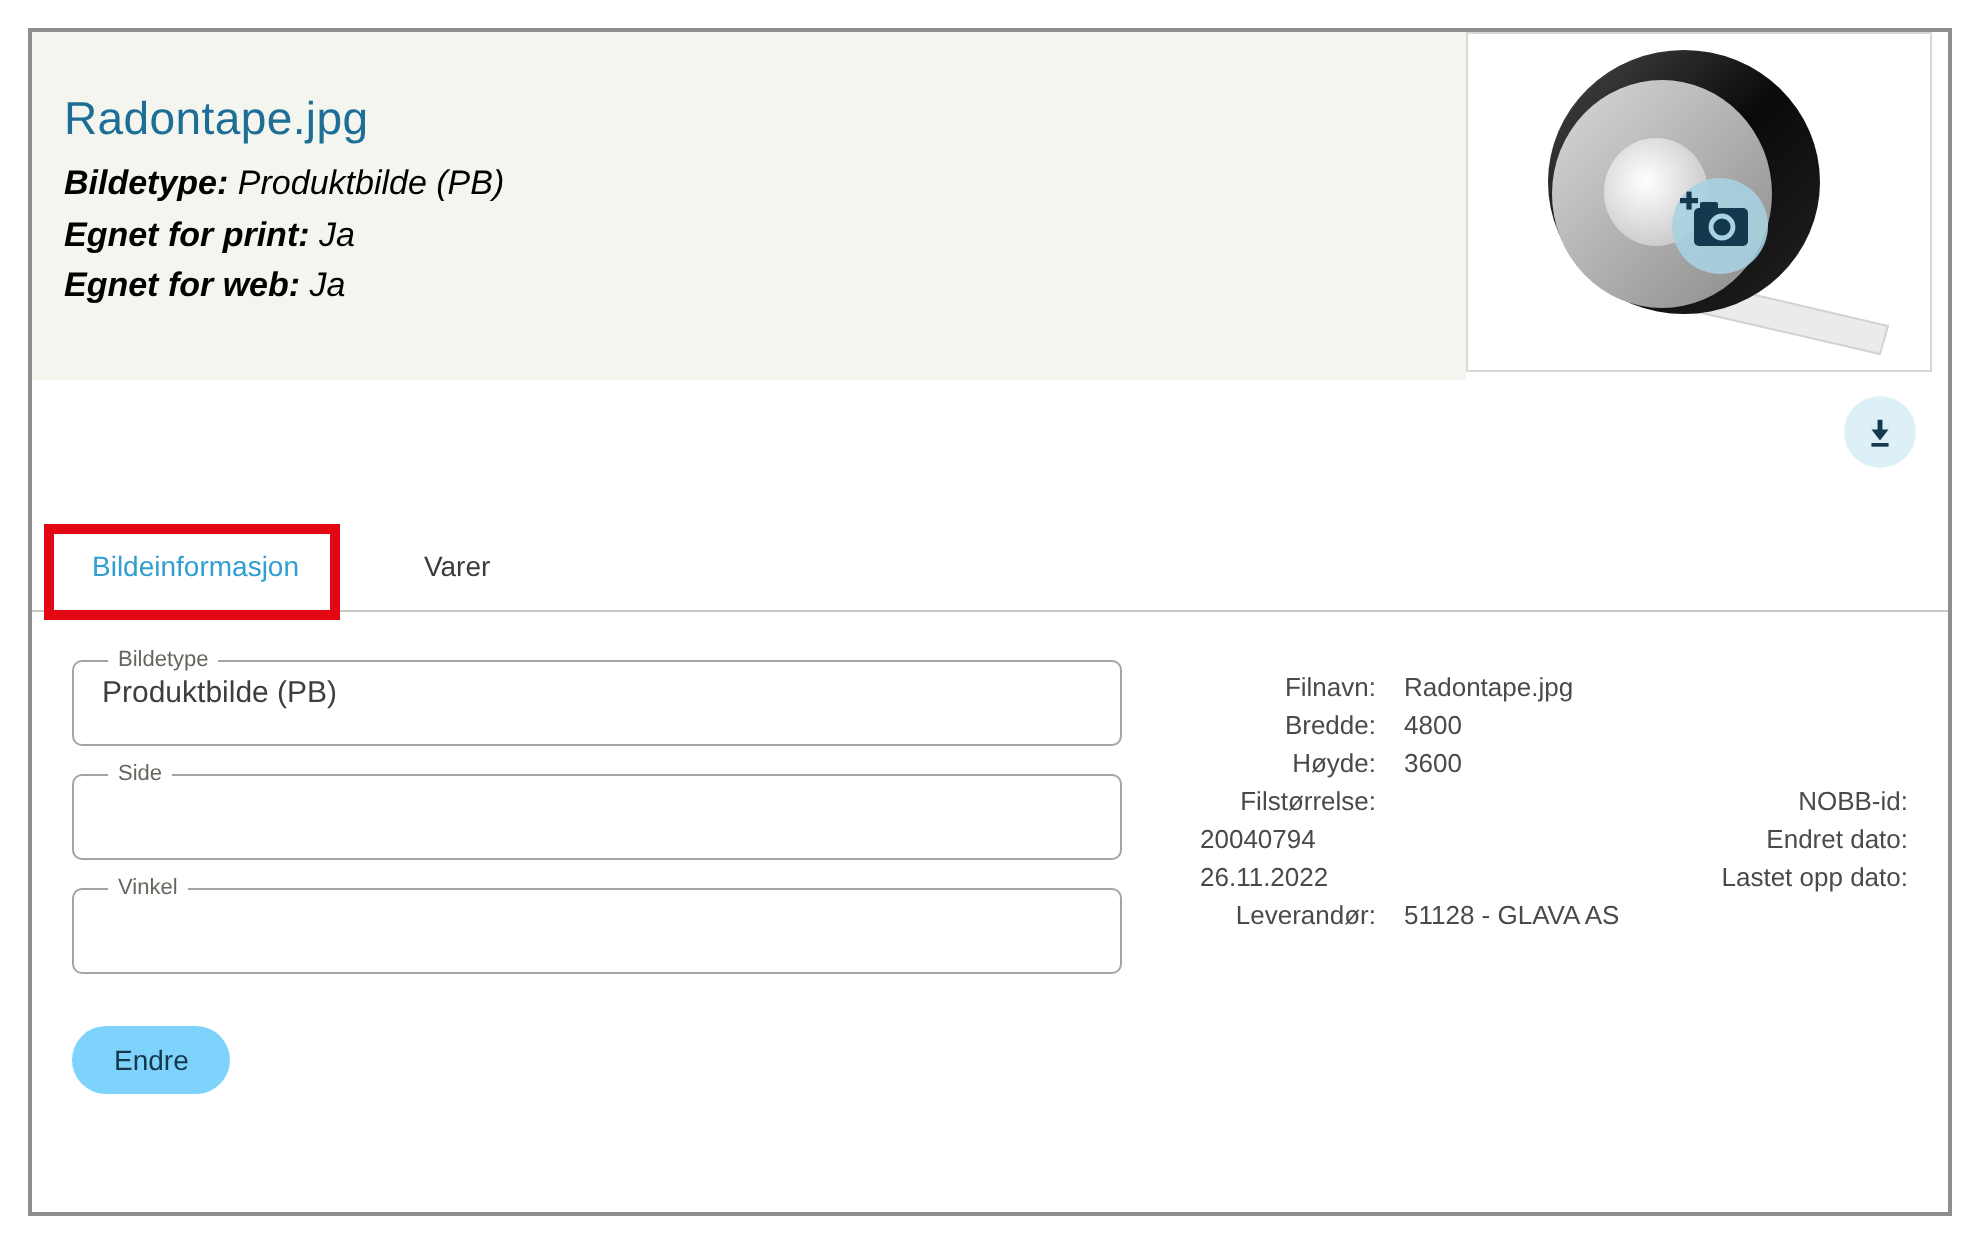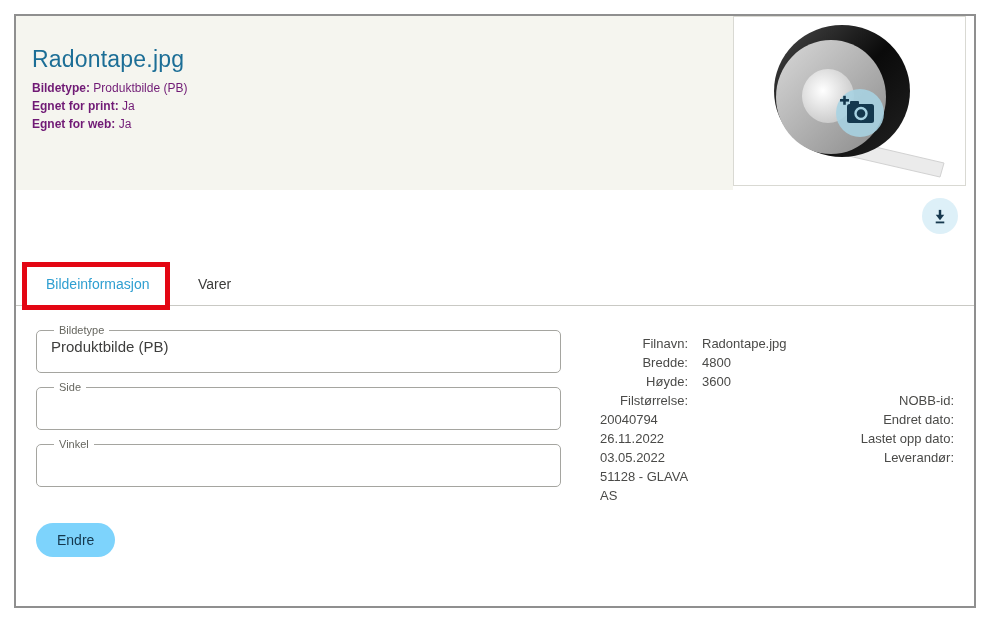--- a/index.html
+++ b/index.html
@@ -3,34 +3,34 @@
 <meta charset="utf-8">
 <style>
   html,body{margin:0;padding:0;background:#ffffff;width:990px;height:624px;overflow:hidden;
     font-family:"Liberation Sans","DejaVu Sans",sans-serif;}
   .card{position:absolute;left:14px;top:14px;width:958px;height:590px;background:#ffffff;
     border:2px solid #8f8f8f;}
   
   .header-row{display:flex;align-items:flex-start;}
   .header-beige{flex:1;height:174px;background:#f5f5ef;padding:30px 0 0 16px;box-sizing:border-box;}
   .file-title{margin:0 0 6px 0;font-size:23px;font-weight:500;color:#1c6e96;letter-spacing:.2px;}
-  .meta-line{font-size:12px;color:#701a75;line-height:1.5;}
+  .meta-line{font-size:17px;color:#000000;line-height:1.5;font-style:italic;}
   .meta-line b{font-weight:700;}
   .image-box{width:233px;height:170px;background:#ffffff;border:1px solid #d9d9d3;margin-right:8px;
     box-sizing:border-box;overflow:hidden;}
   
   .download-row{height:44px;display:flex;justify-content:flex-end;}
   .download-btn{margin:8px 16px 0 0;width:36px;height:36px;border-radius:50%;background:#ddf0f8;
     border:none;display:flex;align-items:center;justify-content:center;cursor:pointer;padding:0;}
   
   .tabs-row{position:relative;margin-top:26px;height:46px;box-sizing:border-box;
     padding:15px 0 0 30px;border-bottom:1px solid #c9c9c4;}
   .tab{display:inline-block;font-size:14px;cursor:pointer;}
   .tab-active{color:#2f9fd1;}
-  .tab-rest{color:#3b3b3a;margin-left:44px;}
+  .tab-rest{color:#3b3b3a;margin-left:58px;}
   .annotation-box{position:absolute;left:6px;top:2px;width:148px;height:48px;
     border:5px solid #e30613;box-sizing:border-box;z-index:3;pointer-events:none;}
   
   .content{display:flex;padding:18px 20px 0 20px;}
   .form-col{width:542px;}
   fieldset{border:1px solid #a5a5a0;border-radius:5px;margin:0 17px 8px 0;height:47px;
     padding:0 10px;box-sizing:content-box;}
   legend{font-size:11px;color:#66665f;padding:0 5px;margin-left:7px;}
   .field-value{font-size:15px;color:#3e3e3d;padding:2px 4px 0 4px;min-height:20px;}
   .info-col{flex:1;padding:10px 0 0 22px;}
@@ -142,21 +142,20 @@
         <div class="info-label">Bredde:</div>
         <div class="info-value">4800</div>
         <div class="info-label">Høyde:</div>
         <div class="info-value">3600</div>
         <div class="info-label">Filstørrelse:</div>
         <div class="info-label">NOBB-id:</div>
         <div class="info-value">20040794</div>
         <div class="info-label">Endret dato:</div>
         <div class="info-value">26.11.2022</div>
         <div class="info-label">Lastet opp dato:</div>
-        <div class="info-value">03.05.2022</div>
         <div class="info-label">Leverandør:</div>
         <div class="info-value">51128 - GLAVA AS</div>
       </div>
     </div>
   </div>
 
   <div class="action-row">
     <button class="pill-btn">Endre</button>
   </div>
 

